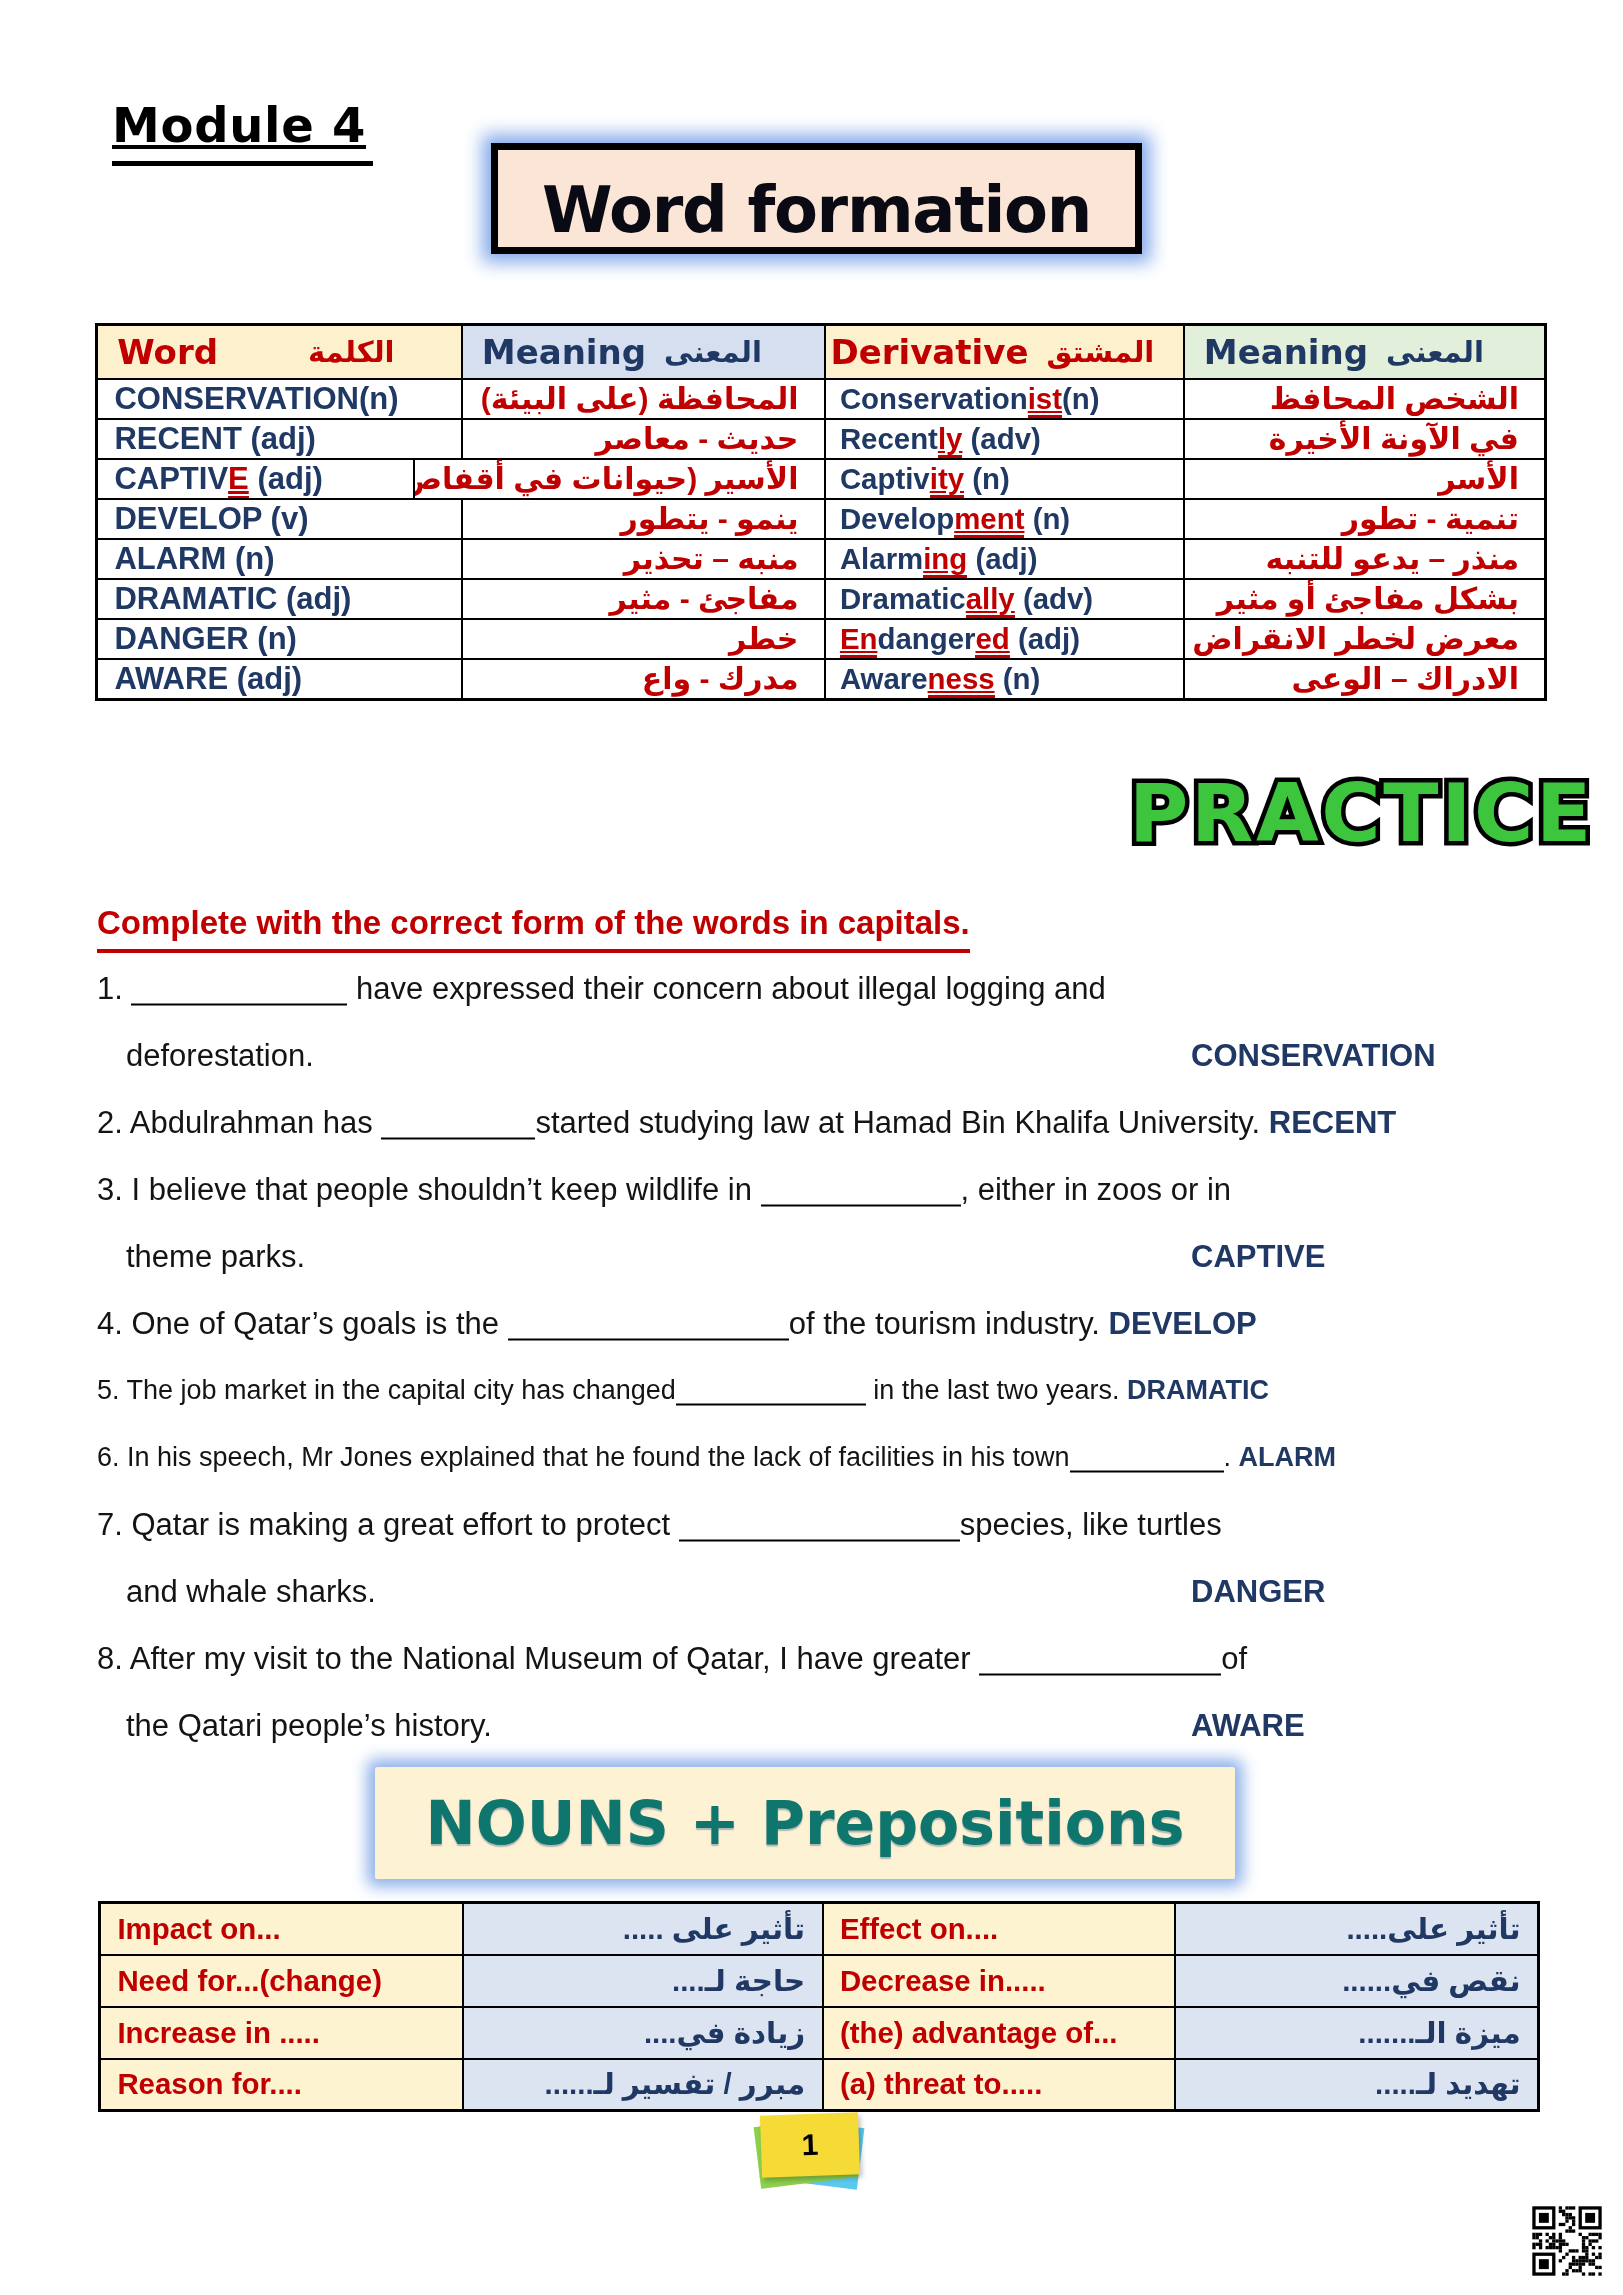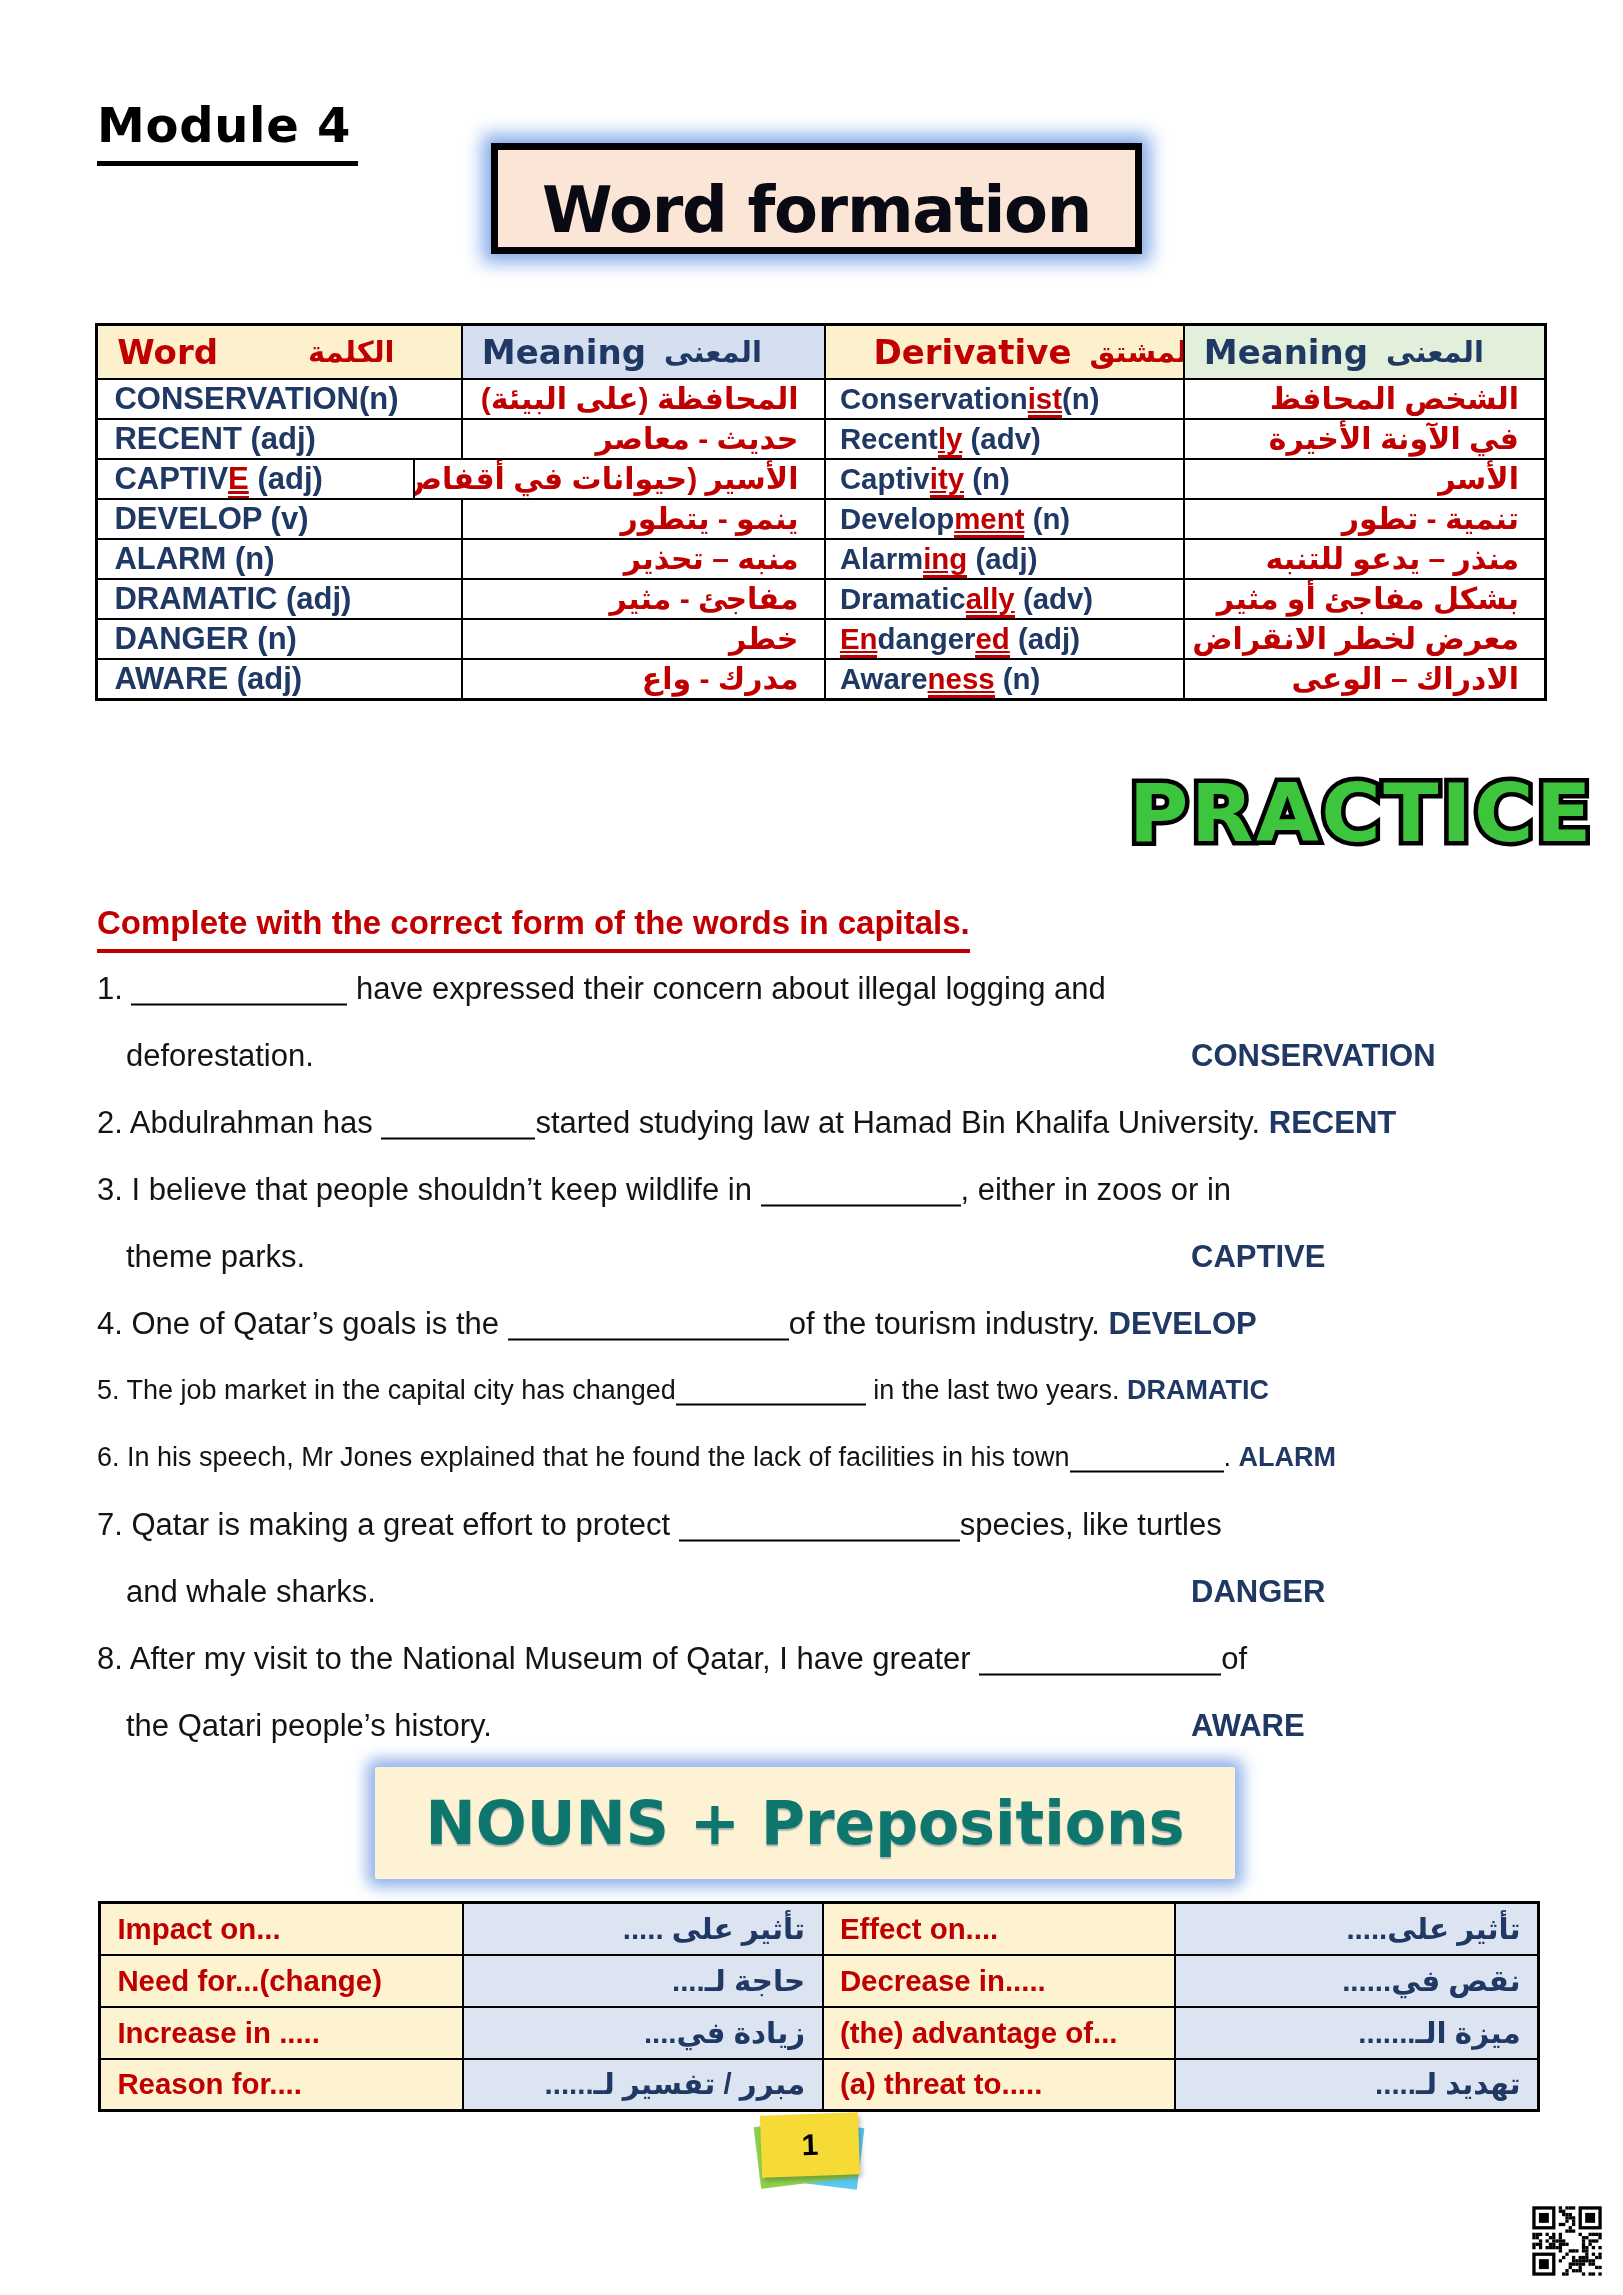--- a/index.html
+++ b/index.html
@@ -2,23 +2,23 @@
 <html style="font-size:10.5px"><head>
 <meta charset="utf-8">
 <style>
   html,body{margin:0;padding:0;}
   body{
     width:1623px;height:2295px;position:relative;background:#ffffff;overflow:hidden;
     font-family:"Liberation Sans","DejaVu Sans",sans-serif;color:#111;
   }
   
   #module-title{
-    position:absolute;left:97px;top:97px;font-size:48px;font-weight:800;color:#000;
+    position:absolute;left:112px;top:97px;font-size:48px;font-weight:800;color:#000;
     font-family:"DejaVu Sans","Liberation Sans",sans-serif;
-    border-bottom:5.2px solid #000;padding:0 6.5px 7.9px 0;letter-spacing:0.7px;
+    border-bottom:5.2px solid #000;padding:0 6.5px 7.9px 0;letter-spacing:0.7px;text-decoration:underline;
   }
   #wf-banner{
     position:absolute;left:491px;top:143px;width:651px;height:111px;box-sizing:border-box;
     border:7.9px solid #000;background:#fbe5d6;display:flex;align-items:flex-end;justify-content:center;
     box-shadow:0 0 17px 9.2px rgba(124,164,232,.95);
   }
   #wf-banner .txt{
     font-family:"DejaVu Sans","Liberation Sans",sans-serif;font-weight:900;font-size:64px;
     letter-spacing:-1.3px;color:#0a0a14;white-space:nowrap;
   }
@@ -105,21 +105,21 @@
             <span class="h-ar red" dir="rtl">الكلمة</span>
           </div>
         </th>
         <th class="bg-blue">
           <div class="hcell" style="padding: 0px 65px 0px 18.3px;">
             <span class="h-en navy">Meaning</span>
             <span class="h-ar navy" dir="rtl">المعنى</span>
           </div>
         </th>
         <th class="bg-cream">
-          <div class="hcell" style="padding: 0px 65px 0px 23px; margin-left: 24px;">
+          <div class="hcell" style="padding: 0px 65px 0px 4px;">
             <span class="h-en red">Derivative</span>
             <span class="h-ar red" dir="rtl">المشتق</span>
           </div>
         </th>
         <th class="bg-green">
           <div class="hcell" style="padding: 0px 65px 0px 18.3px;">
             <span class="h-en navy">Meaning</span>
             <span class="h-ar navy" dir="rtl">المعنى</span>
           </div>
         </th>

